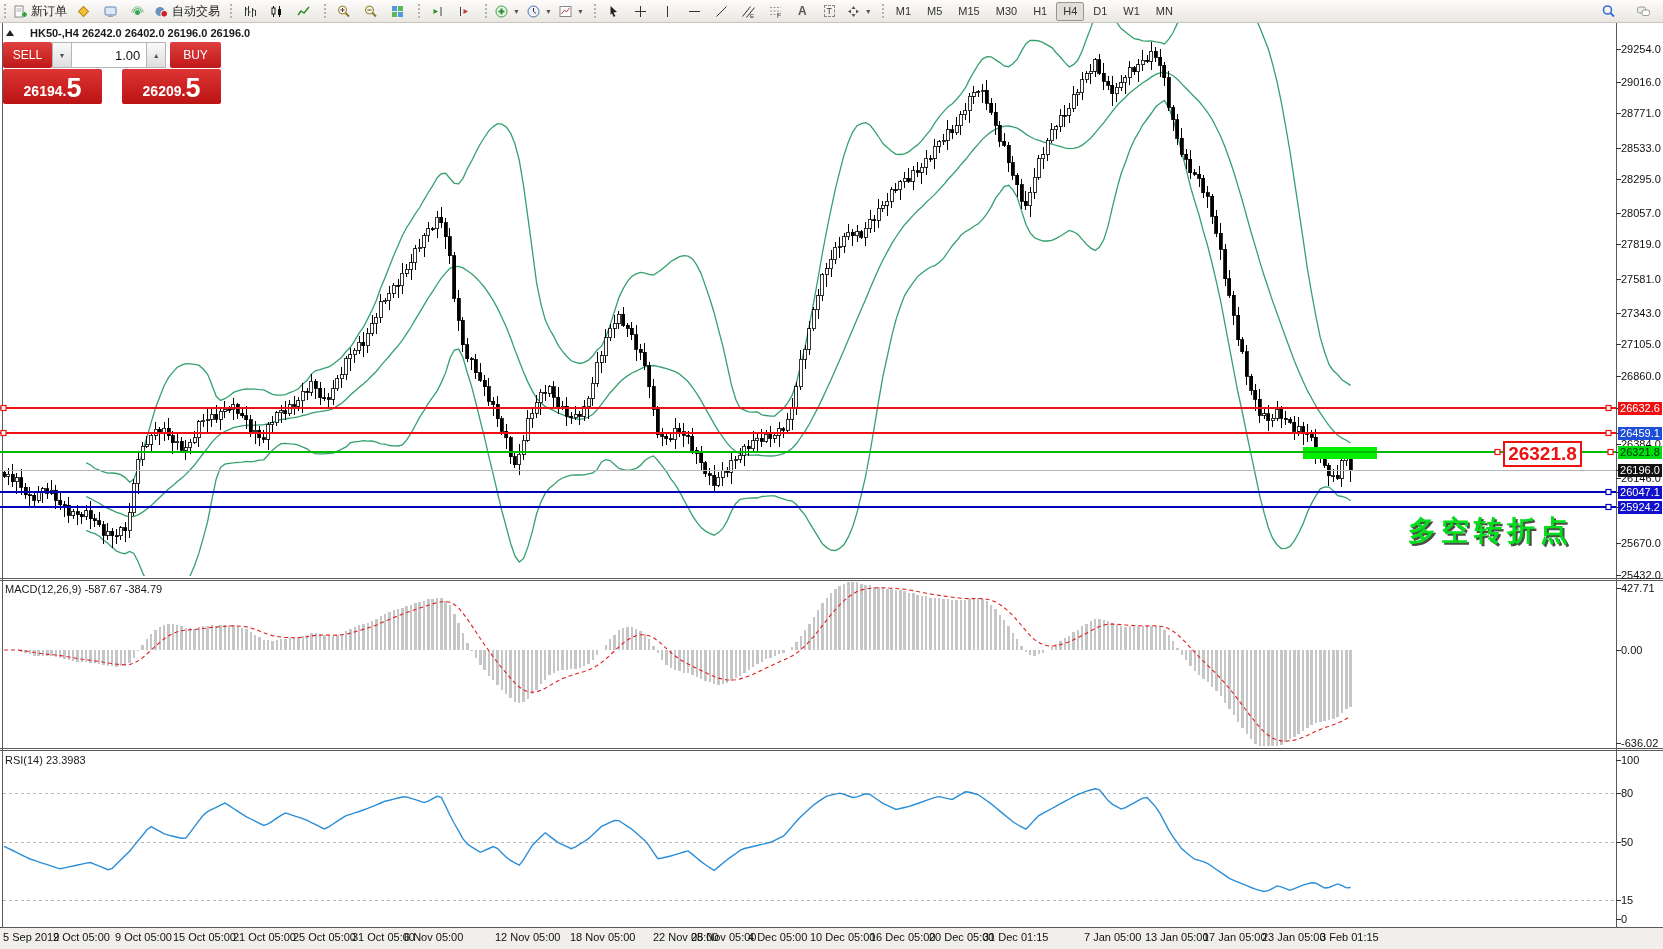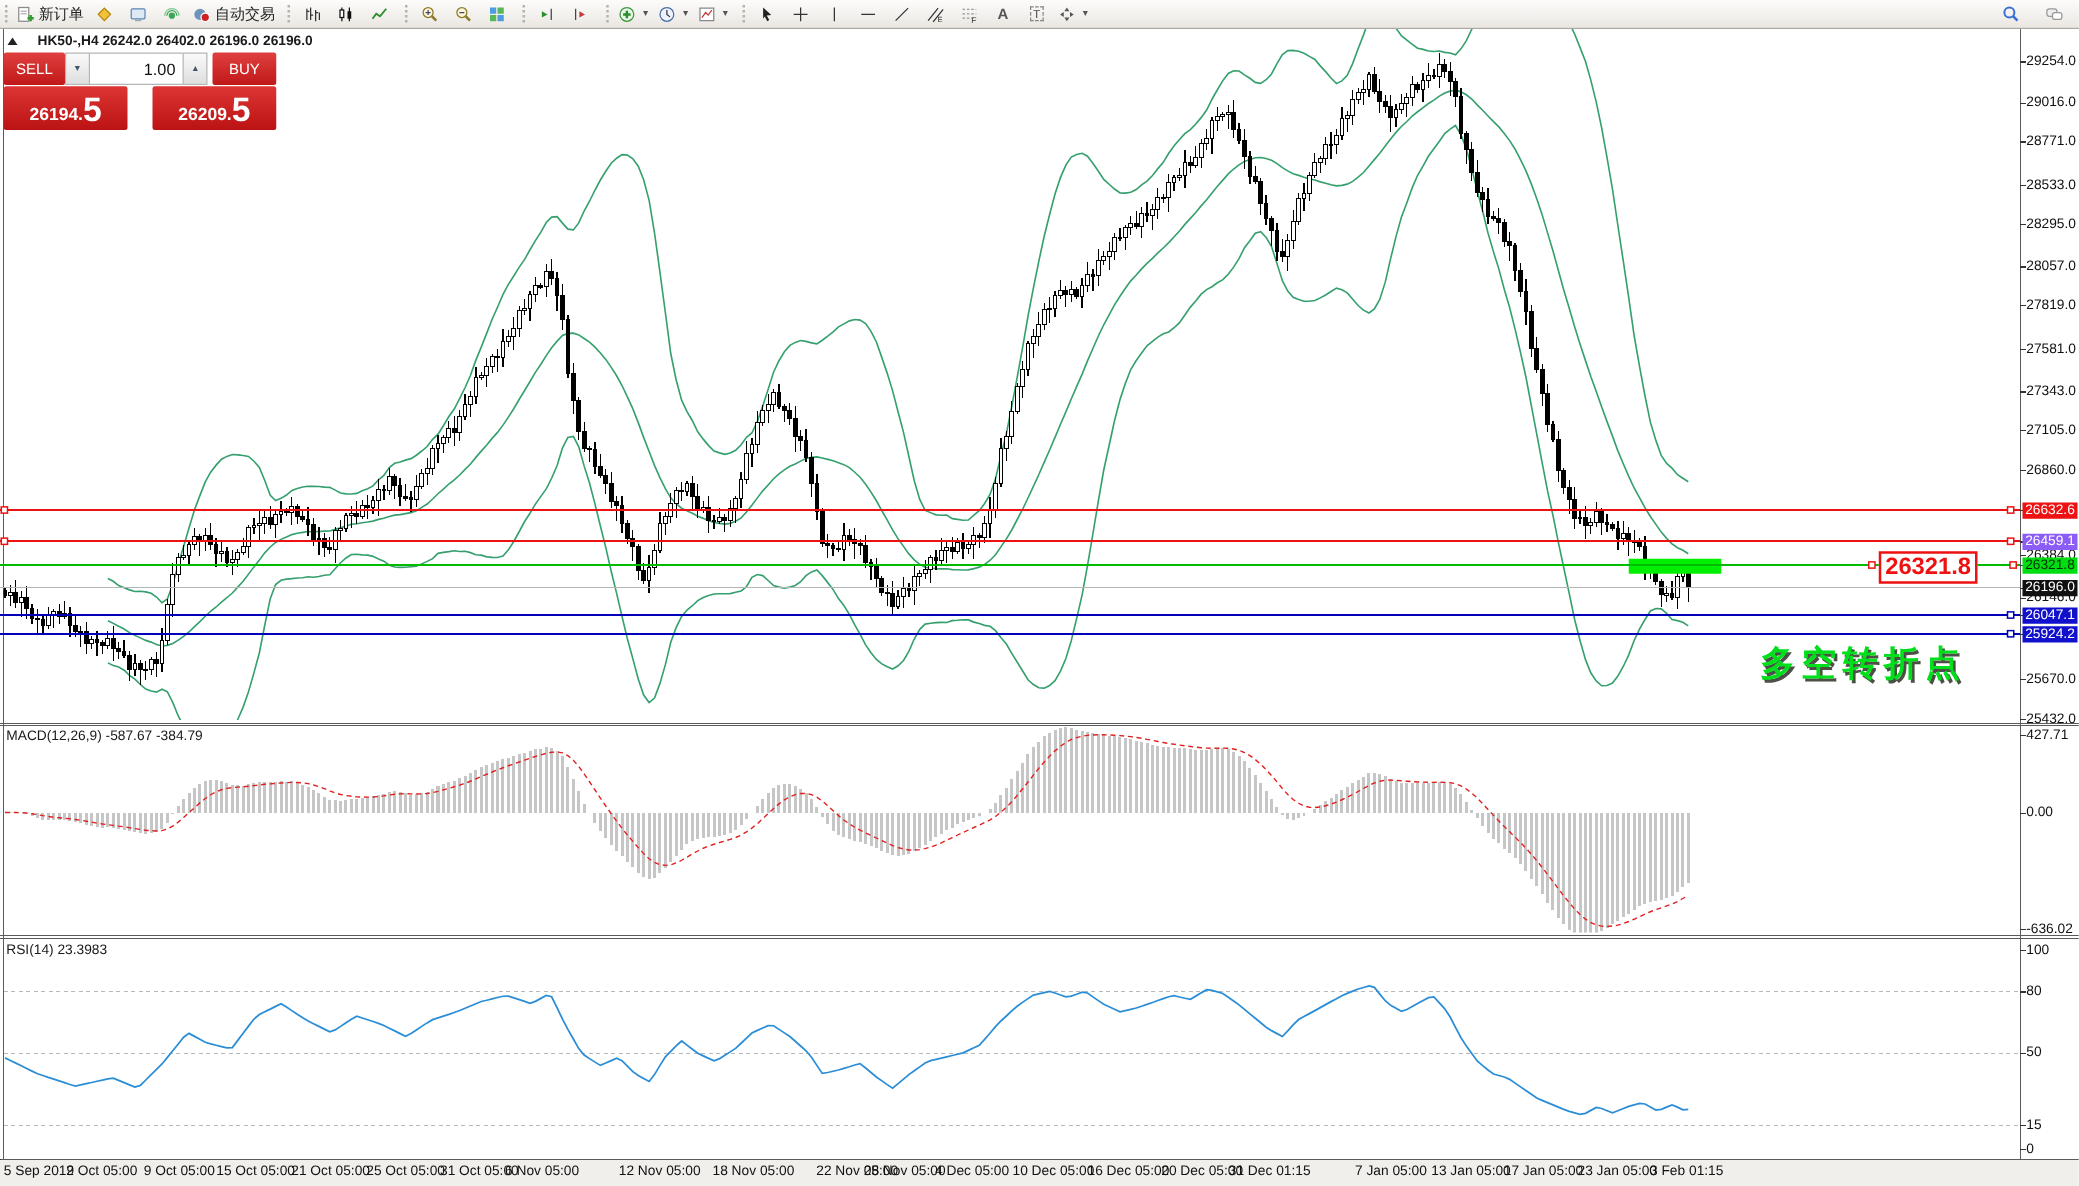--- a/index.html
+++ b/index.html
@@ -1277,20 +1277,32 @@
           <div class="tbtn">
             <span class="glyphT">T</span>
           </div>
           <div class="tbtn">
             <svg width="15" height="15" viewBox="0 0 15 15">
               <path d="M7.5 2l2 3h-4zM7.5 13l-2-3h4zM2 7.5l3-2v4zM13 7.5l-3 2v-4z" fill="#555"></path>
             </svg>
             <span class="caret">▼</span>
           </div>
         </div>
+        <div class="tgroup">
+          <span class="grip"></span>
+          <div class="tf">M1</div>
+          <div class="tf">M5</div>
+          <div class="tf">M15</div>
+          <div class="tf">M30</div>
+          <div class="tf">H1</div>
+          <div class="tf active">H4</div>
+          <div class="tf">D1</div>
+          <div class="tf">W1</div>
+          <div class="tf">MN</div>
+        </div>
       </div>
     <div id="toolbar-right">
         <div class="tbtn">
           <svg width="15" height="15" viewBox="0 0 15 15">
             <circle cx="6.5" cy="6" r="4" fill="none" stroke="#3a6fd8" stroke-width="1.6"></circle>
             <line x1="9.5" y1="9" x2="13" y2="12.5" stroke="#3a6fd8" stroke-width="2"></line>
           </svg>
         </div>
         <div class="tbtn">
           <svg width="15" height="15" viewBox="0 0 15 15">
@@ -1354,21 +1366,21 @@
       <span class="ptick" style="top: 569px;">25432.0</span>
       <span class="ptick" style="top: 582px;">427.71</span>
       <span class="ptick" style="top: 644px;">0.00</span>
       <span class="ptick" style="top: 737px;">-636.02</span>
       <span class="ptick" style="top: 754px;">100</span>
       <span class="ptick" style="top: 787px;">80</span>
       <span class="ptick" style="top: 836px;">50</span>
       <span class="ptick" style="top: 894px;">15</span>
       <span class="ptick" style="top: 913px;">0</span>
       <span class="pbadge" style="top: 401.5px; background: rgb(238, 17, 17); color: rgb(255, 255, 255);">26632.6</span>
-      <span class="pbadge" style="top: 426.5px; background: #8b5cf6; color: rgb(255, 255, 255);">26459.1</span>
+      <span class="pbadge" style="top: 426.5px; background: #1d4ed8; color: rgb(255, 255, 255);">26459.1</span>
       <span class="pbadge" style="top: 445.5px; background: rgb(0, 221, 17); color: rgb(0, 51, 0);">26321.8</span>
       <span class="pbadge" style="top: 463.5px; background: rgb(17, 17, 17); color: rgb(255, 255, 255);">26196.0</span>
       <span class="pbadge" style="top: 485.5px; background: rgb(17, 17, 204); color: rgb(255, 255, 255);">26047.1</span>
       <span class="pbadge" style="top: 500.5px; background: rgb(17, 17, 204); color: rgb(255, 255, 255);">25924.2</span>
     </div>
   <div id="time-labels">
       <span class="ttick" style="left: 3px;">5 Sep 2019</span>
       <span class="ttick" style="left: 53px;">2 Oct 05:00</span>
       <span class="ttick" style="left: 115px;">9 Oct 05:00</span>
       <span class="ttick" style="left: 173px;">15 Oct 05:00</span>

